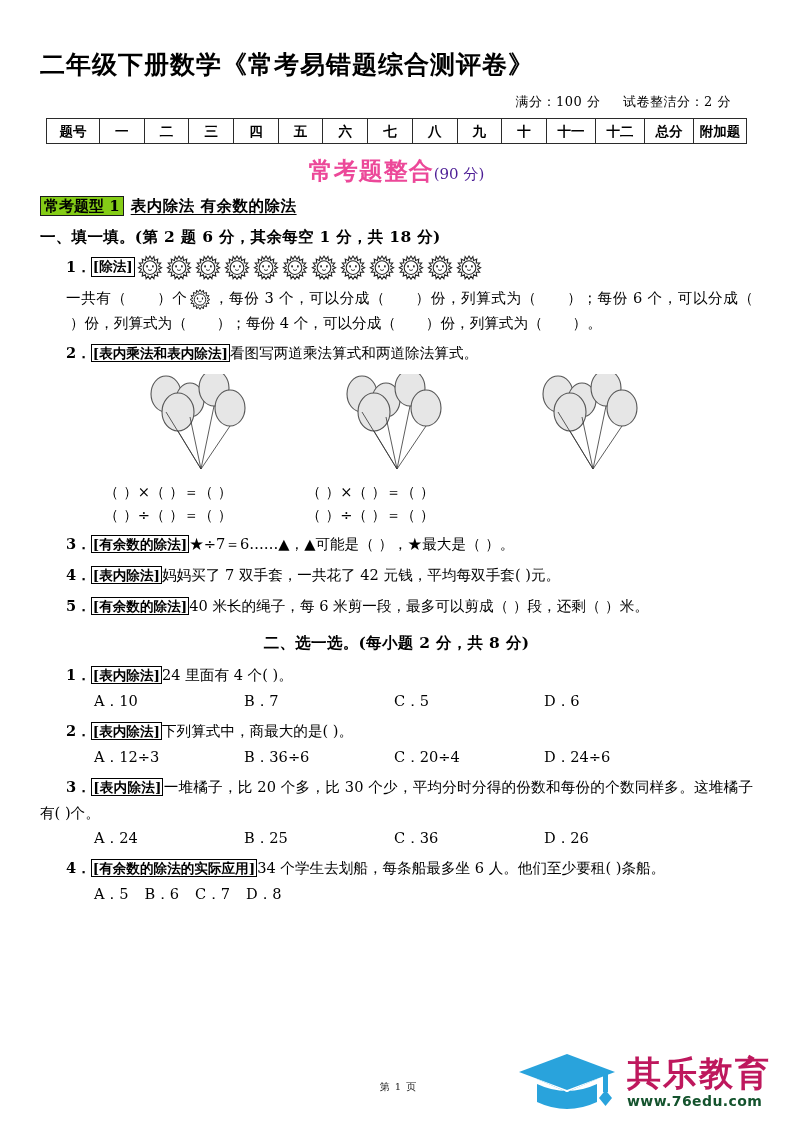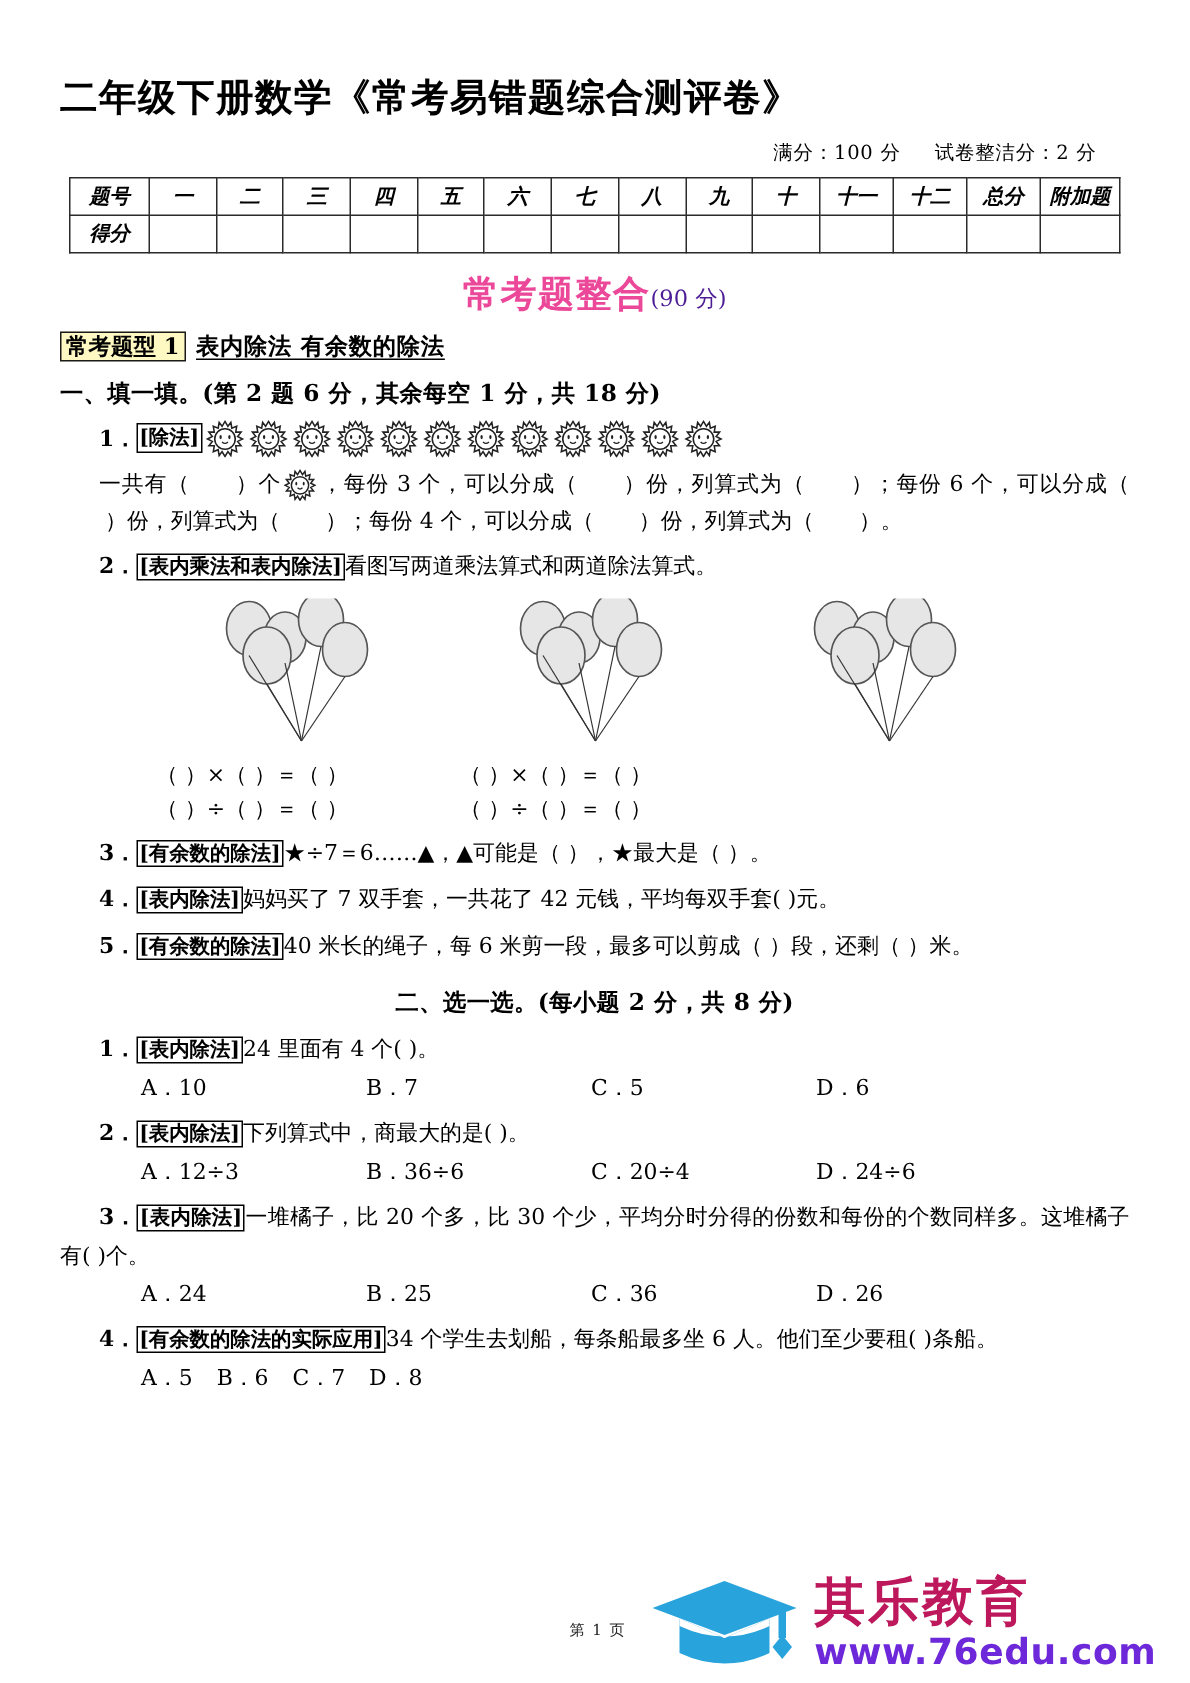--- a/index.html
+++ b/index.html
@@ -52,21 +52,20 @@
     table-layout: fixed;
   }
   table.score-table td {
     border: 1px solid #2b2b2b;
     height: 22px;
     text-align: center;
     font-size: 13.5px;
     font-weight: bold;
     padding: 1px 0;
     line-height: 20px;
-    font-style: italic;
   }
   table.score-table td.label {
     width: 52px;
   }
   table.score-table td.wide { width: 48px; }
   
   .red-heading {
     text-align: center;
     margin-top: 11px;
     font-size: 17px;
@@ -85,21 +84,21 @@
   
   .type-banner {
     margin-top: 9px;
     font-size: 15.5px;
     font-weight: bold;
     display: flex;
     align-items: baseline;
     gap: 7px;
   }
   .type-tag {
-    background: #fef9c3;
+    background: #84cc16;
     border: 1px solid #1a1a1a;
     padding: 0 3px;
     line-height: 18px;
     display: inline-block;
     font-size: 15px;
   }
   .type-topic {
     text-decoration: underline;
     text-underline-offset: 3px;
     letter-spacing: 0.5px;
@@ -189,23 +188,23 @@
   }
   .wm-text { display: flex; flex-direction: column; line-height: 1; }
   .wm-cn {
     color: #be185d;
     font-weight: bold;
     font-size: 34px;
     letter-spacing: 2px;
     font-family: "DejaVu Sans", "Liberation Sans", sans-serif;
   }
   .wm-url {
-    color: #6d28d9;
-    font-weight: bold;
-    font-size: 24px;
+    color: #14532d;
+    font-weight: bold;
+    font-size: 14px;
     letter-spacing: 0.4px;
     margin-top: 4px;
     font-family: "DejaVu Sans", "Liberation Sans", sans-serif;
   }
 </style>
 </head>
 <body>
 
 <div class="page">
 
@@ -228,37 +227,20 @@
           <td>五</td>
           <td>六</td>
           <td>七</td>
           <td>八</td>
           <td>九</td>
           <td>十</td>
           <td class="wide">十一</td>
           <td class="wide">十二</td>
           <td class="wide">总分</td>
           <td class="label">附加题</td>
-        </tr>
-        <tr>
-          <td class="label">得分</td>
-          <td></td>
-          <td></td>
-          <td></td>
-          <td></td>
-          <td></td>
-          <td></td>
-          <td></td>
-          <td></td>
-          <td></td>
-          <td></td>
-          <td class="wide"></td>
-          <td class="wide"></td>
-          <td class="wide"></td>
-          <td class="label"></td>
         </tr>
       </tbody>
     </table>
   </div>
 
   <div class="red-heading">
     <span class="rh-main">常考题整合</span><span class="rh-pts">(90 分)</span>
   </div>
 
   <div class="type-banner">

